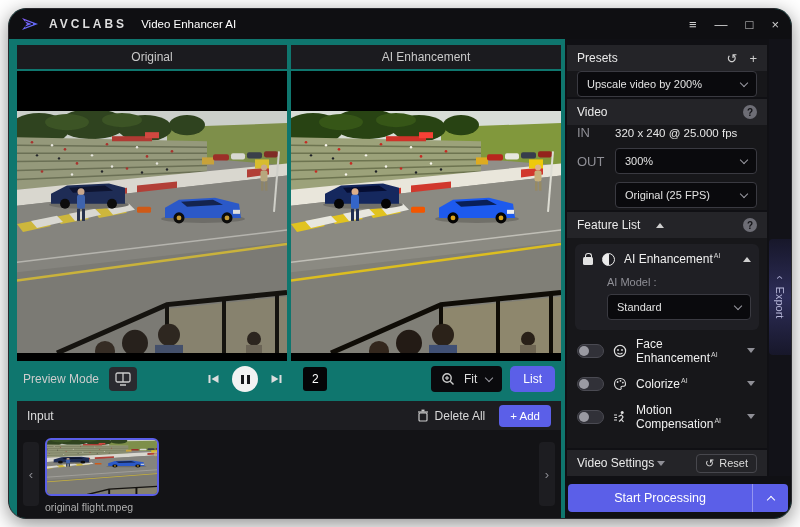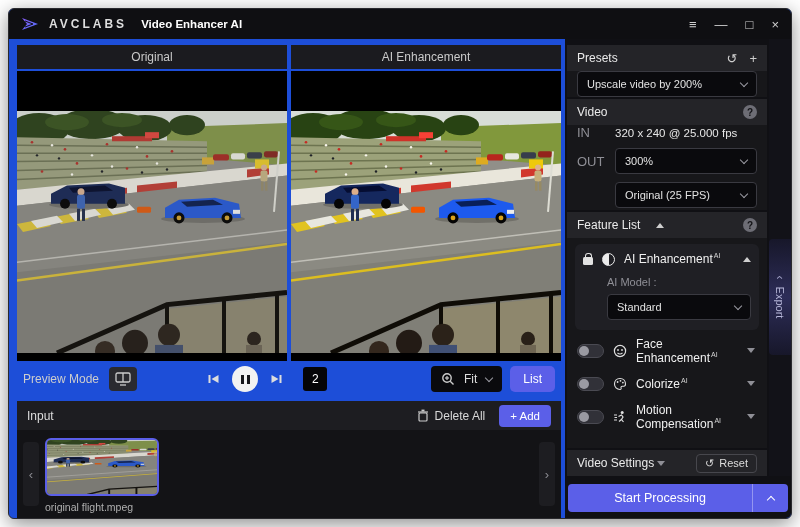--- a/index.html
+++ b/index.html
@@ -1,21 +1,21 @@
 <!DOCTYPE html>
 <html><head>
 <meta charset="utf-8">
 <style>
   *{margin:0;padding:0;box-sizing:border-box}
   html,body{width:800px;height:527px;background:#ffffff;font-family:"Liberation Sans",sans-serif;overflow:hidden}
-  .window{position:absolute;left:8px;top:8px;width:784px;height:511px;background:#1d4ed8;border-radius:6px;box-shadow:0 5px 20px rgba(0,0,0,.45);overflow:hidden;display:flex;flex-direction:column;border:1px solid #2a2a2e}
+  .window{position:absolute;left:8px;top:8px;width:784px;height:511px;background:#0f766e;border-radius:18px;box-shadow:0 5px 20px rgba(0,0,0,.45);overflow:hidden;display:flex;flex-direction:column;border:1px solid #2a2a2e}
   
   .titlebar{height:30px;display:flex;align-items:center;padding:0 12px;background:#0f0f12;flex:0 0 auto}
   .brand{font-size:12px;font-weight:700;letter-spacing:3px;color:#dedede;margin-left:8px}
-  .apptitle{font-size:11.5px;font-weight:700;color:#fff;margin-left:14px}
+  .apptitle{font-size:11.5px;font-weight:400;color:#fff;margin-left:14px}
   .win-controls{margin-left:auto;display:flex;gap:18px;color:#cfcfcf;font-size:13px;line-height:1}
   .win-controls span{cursor:pointer}
   
   .main{flex:1;display:flex;min-height:0}
   .left{flex:1;display:flex;flex-direction:column;padding:6px 4px 0 8px;min-width:0}
   
   .pane-headers{display:flex;gap:4px;height:24px;flex:0 0 auto}
   .pane-headers>div{flex:1;background:#1b1b1f;color:#c9c9c9;font-size:12px;display:flex;align-items:center;justify-content:center}
   .panes{display:flex;gap:4px;height:290px;flex:0 0 auto;margin-top:2px}
   .pane{flex:1;background:#000;position:relative;overflow:hidden}

